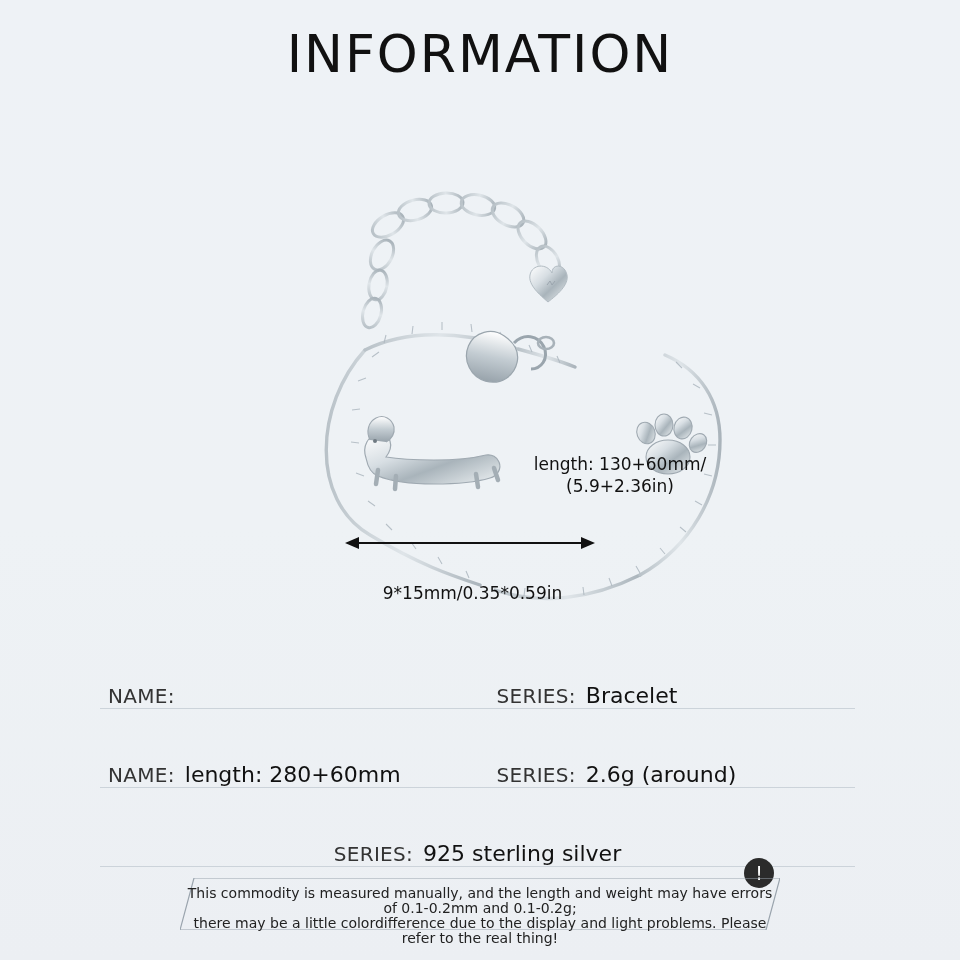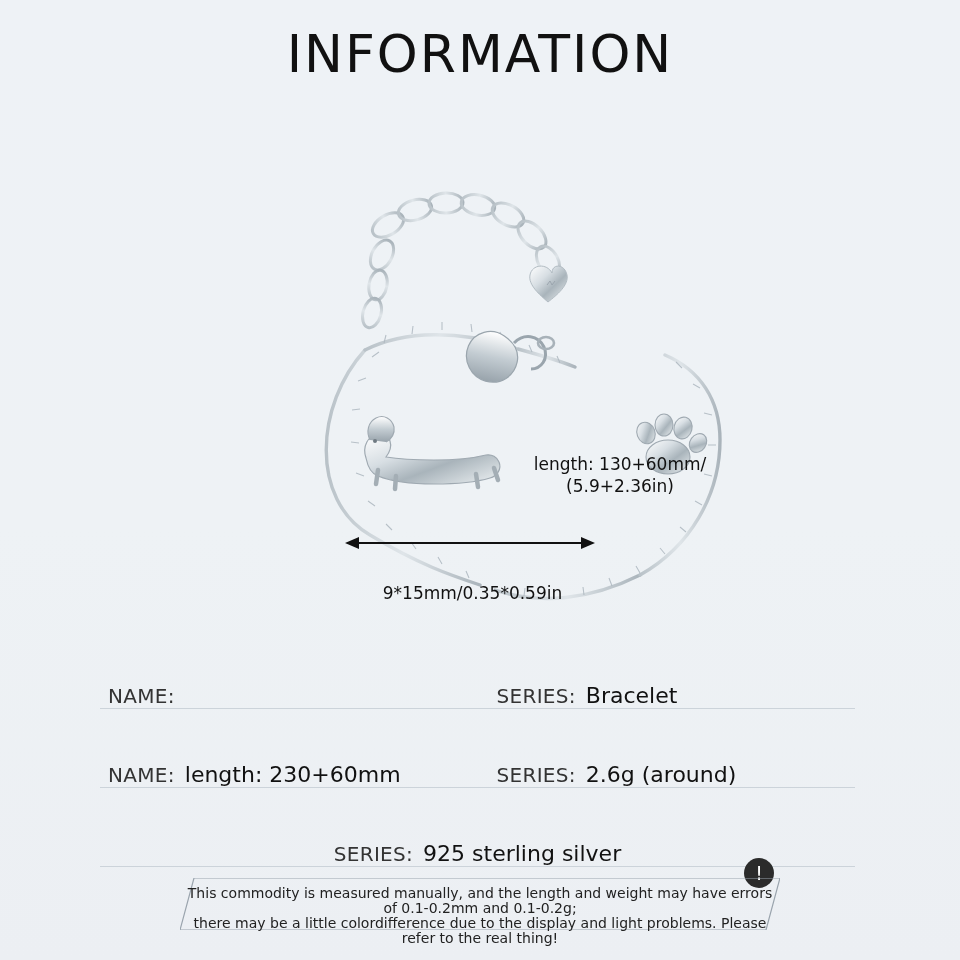--- a/index.html
+++ b/index.html
@@ -267,21 +267,21 @@
       </div>
       <div class="spec-cell right">
         <span class="spec-key">SERIES:</span>
         <span class="spec-val">Bracelet</span>
       </div>
     </div>
 
     <div class="spec-row">
       <div class="spec-cell">
         <span class="spec-key">NAME:</span>
-        <span class="spec-val">length: 230+60mm</span>
+        <span class="spec-val">length: 280+60mm</span>
       </div>
       <div class="spec-cell right">
         <span class="spec-key">SERIES:</span>
         <span class="spec-val">2.6g (around)</span>
       </div>
     </div>
 
     <div class="spec-row last">
       <div class="spec-center">
         <span class="spec-key">SERIES:</span>

